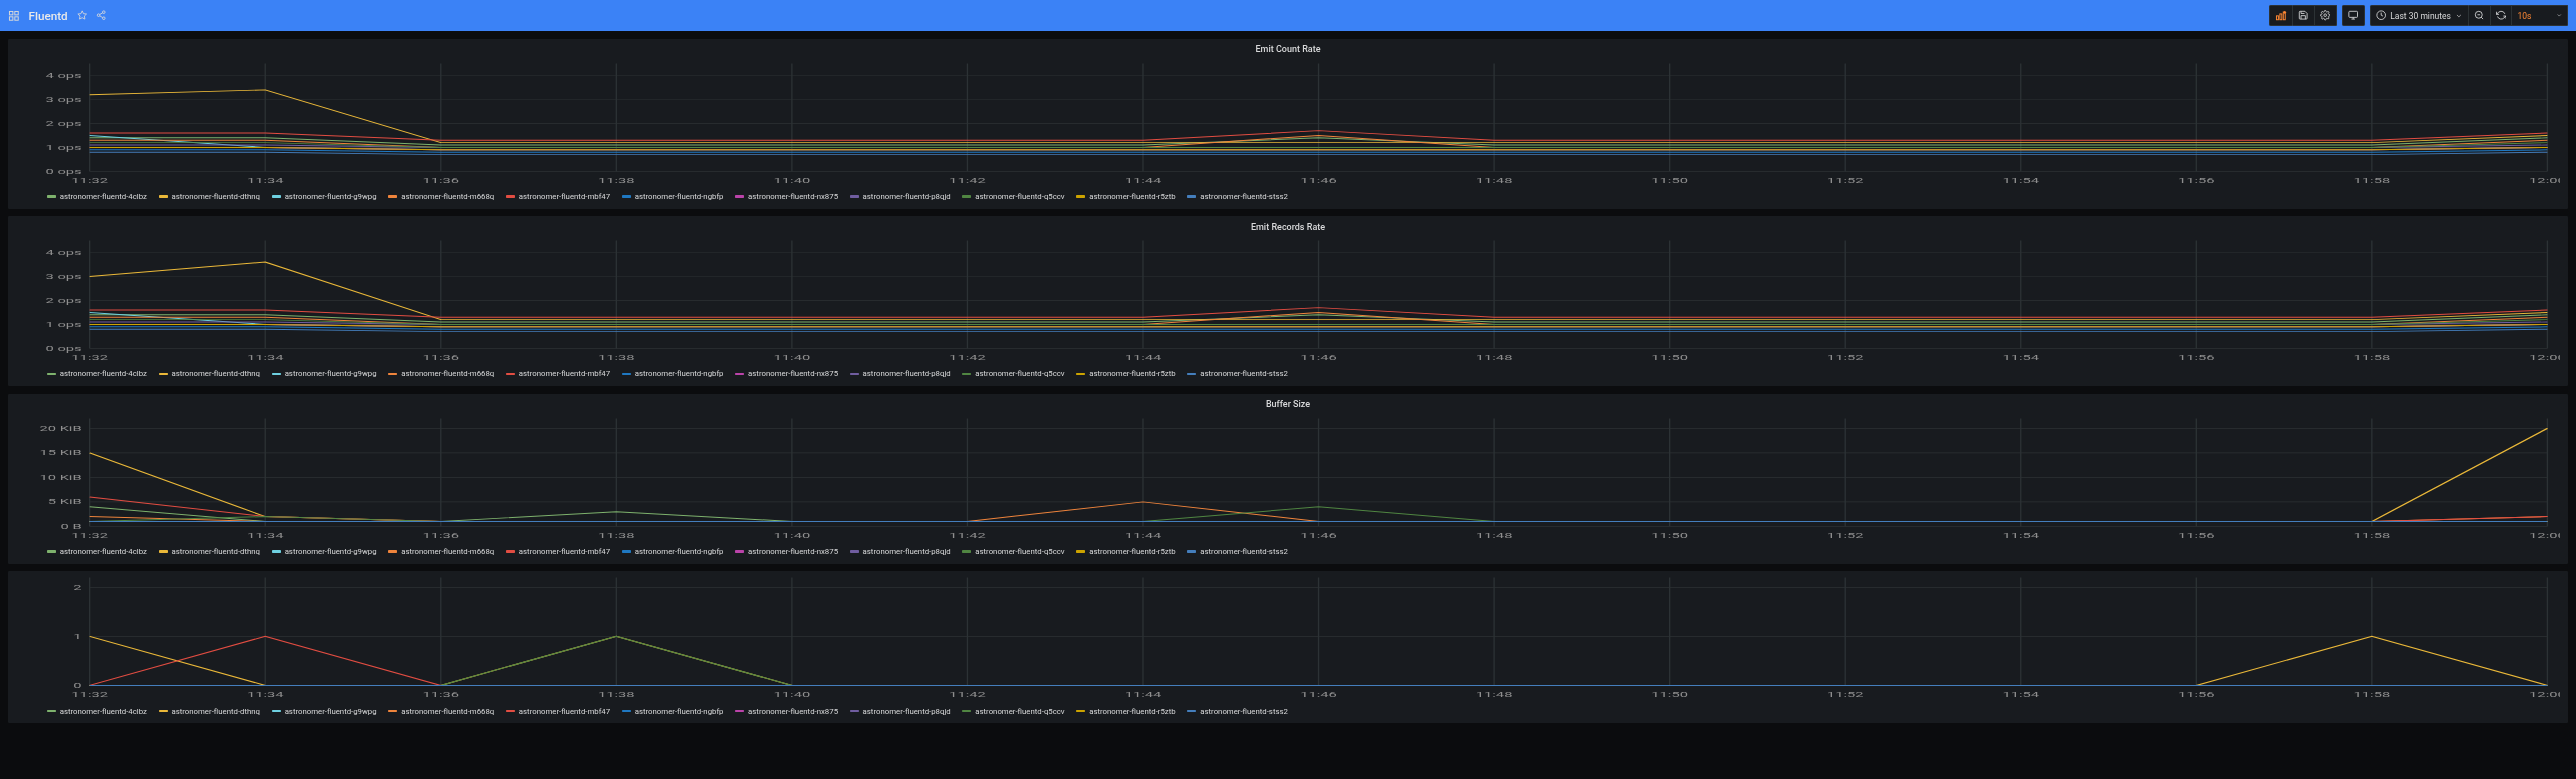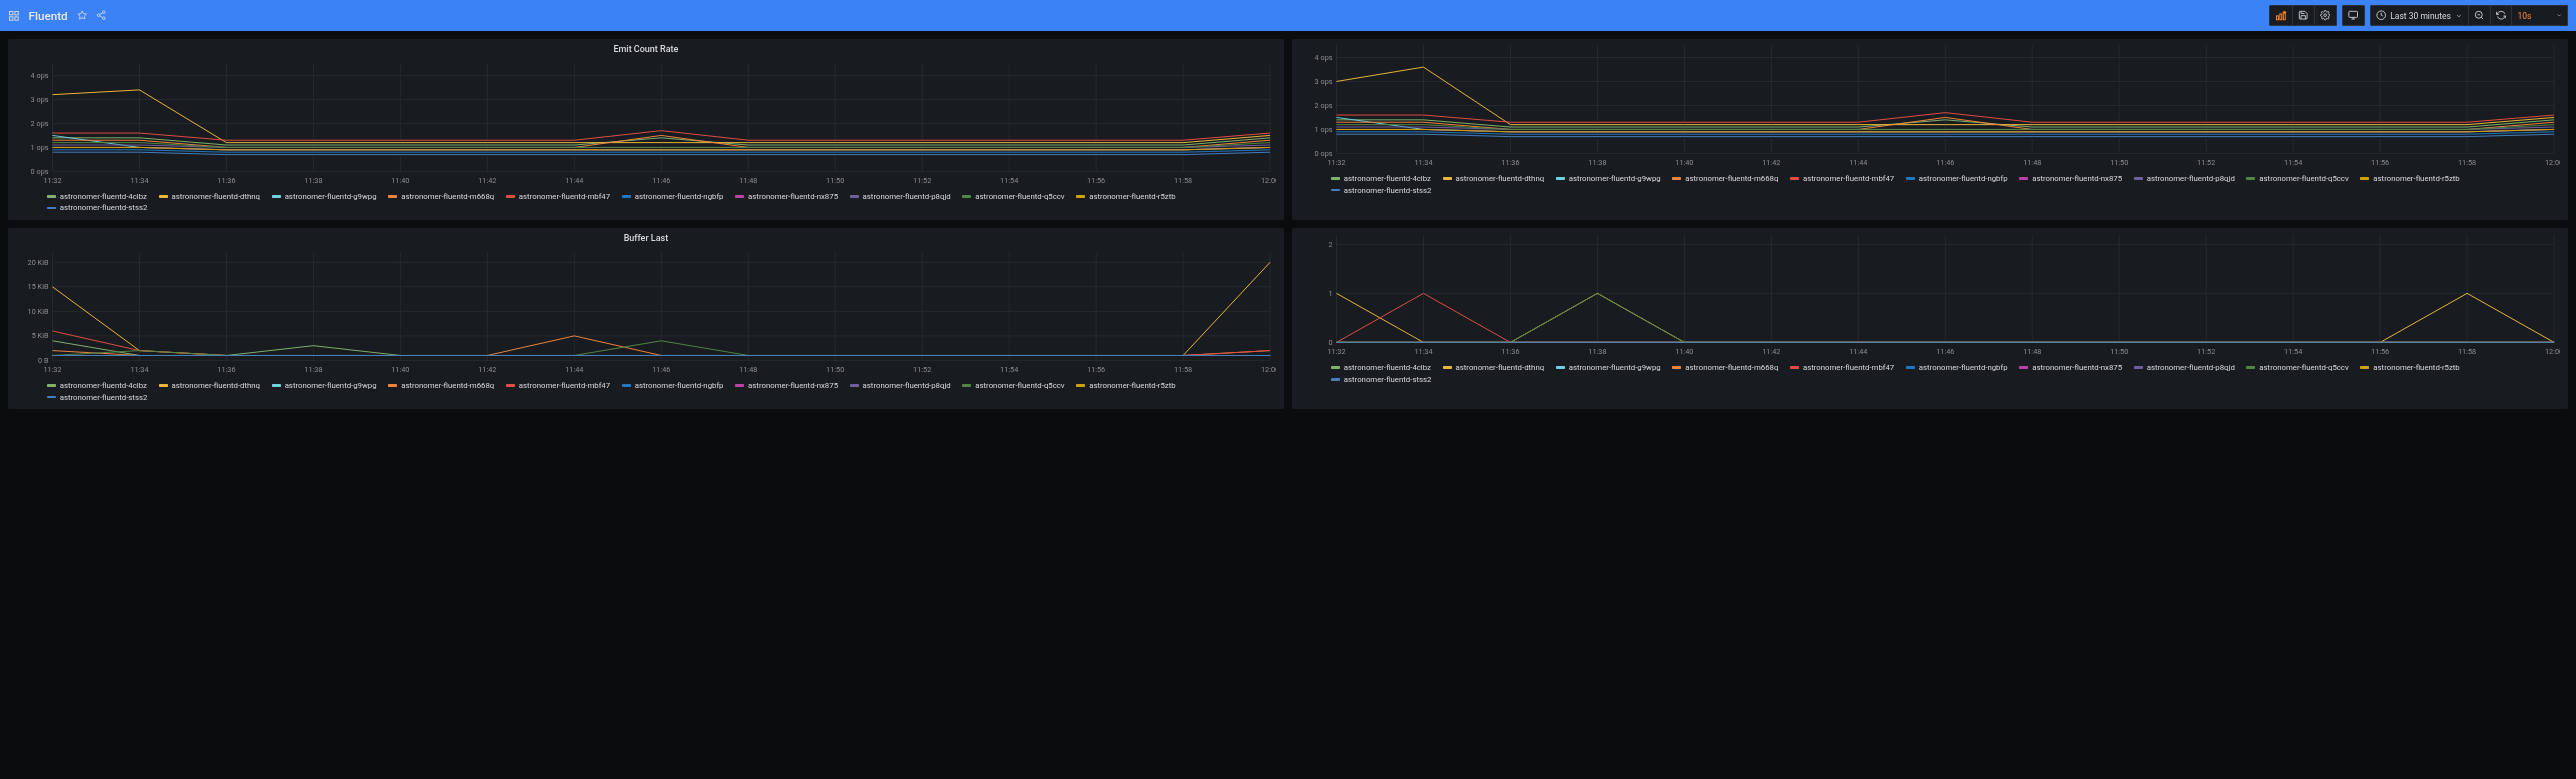--- a/index.html
+++ b/index.html
@@ -51,21 +51,21 @@
   .btn-group .icon-btn { border-radius: 0; }
   .btn-group .icon-btn:first-child { border-top-left-radius: 1.3px; border-bottom-left-radius: 1.3px; }
   .btn-group .icon-btn:last-child { border-top-right-radius: 1.3px; border-bottom-right-radius: 1.3px; }
   .btn-group .icon-btn + .icon-btn { border-left: none; gap: 24px; }
   .time-picker { gap: 3.9px; font-size: 8.5px; }
   .refresh-val { font-size: 8.5px; color: #ff8833; }
   svg { display: block; }
   
   .dash {
     display: grid;
-    grid-template-columns: 1fr 1fr;
+    grid-template-columns: 1fr;
     gap: 7.8px;
     padding: 7.8px;
   }
   .panel {
     background: var(--panel);
     border-radius: 1.3px;
     display: flex;
     flex-direction: column;
   }
   .panel-title {
@@ -301,20 +301,21 @@
       <span class="swatch" style="background:#cca300"></span>
       <span>astronomer-fluentd-r5ztb</span>
     </span>
         <span class="legend-item">
       <span class="swatch" style="background:#447ebc"></span>
       <span>astronomer-fluentd-stss2</span>
     </span>
       </div>
   </div>
     <div class="panel">
+    <div class="panel-title">Emit Records Rate</div>
     <div class="chart-wrap">
         <svg viewBox="0 0 1900 200" preserveAspectRatio="none" style="font-size:12px">
           <line class="grid-line" x1="55" x2="1890" y1="176" y2="176"></line>
           <text class="axis-label" x="49" y="180" text-anchor="end">0 ops</text>
           <line class="grid-line" x1="55" x2="1890" y1="139.11111111111111" y2="139.11111111111111"></line>
           <text class="axis-label" x="49" y="143.11111111111111" text-anchor="end">1 ops</text>
           <line class="grid-line" x1="55" x2="1890" y1="102.22222222222223" y2="102.22222222222223"></line>
           <text class="axis-label" x="49" y="106.22222222222223" text-anchor="end">2 ops</text>
           <line class="grid-line" x1="55" x2="1890" y1="65.33333333333334" y2="65.33333333333334"></line>
           <text class="axis-label" x="49" y="69.33333333333334" text-anchor="end">3 ops</text>
@@ -404,21 +405,21 @@
       <span class="swatch" style="background:#cca300"></span>
       <span>astronomer-fluentd-r5ztb</span>
     </span>
         <span class="legend-item">
       <span class="swatch" style="background:#447ebc"></span>
       <span>astronomer-fluentd-stss2</span>
     </span>
       </div>
   </div>
     <div class="panel">
-    <div class="panel-title">Buffer Last</div>
+    <div class="panel-title">Buffer Size</div>
     <div class="chart-wrap">
         <svg viewBox="0 0 1900 200" preserveAspectRatio="none" style="font-size:12px">
           <line class="grid-line" x1="55" x2="1890" y1="176" y2="176"></line>
           <text class="axis-label" x="49" y="180" text-anchor="end">0 B</text>
           <line class="grid-line" x1="55" x2="1890" y1="138.27272727272728" y2="138.27272727272728"></line>
           <text class="axis-label" x="49" y="142.27272727272728" text-anchor="end">5 KiB</text>
           <line class="grid-line" x1="55" x2="1890" y1="100.54545454545455" y2="100.54545454545455"></line>
           <text class="axis-label" x="49" y="104.54545454545455" text-anchor="end">10 KiB</text>
           <line class="grid-line" x1="55" x2="1890" y1="62.81818181818183" y2="62.81818181818183"></line>
           <text class="axis-label" x="49" y="66.81818181818183" text-anchor="end">15 KiB</text>

